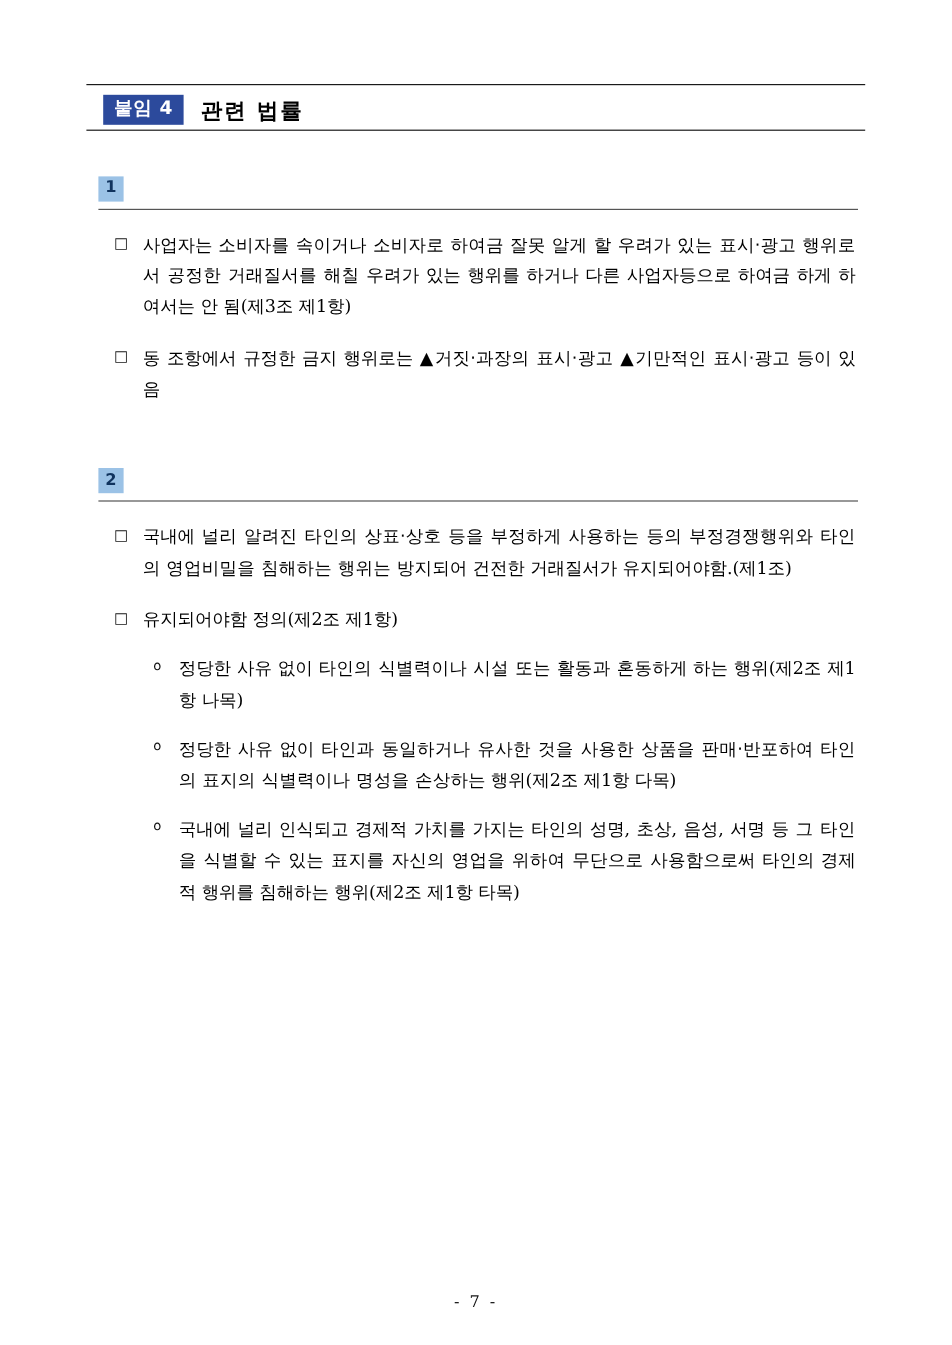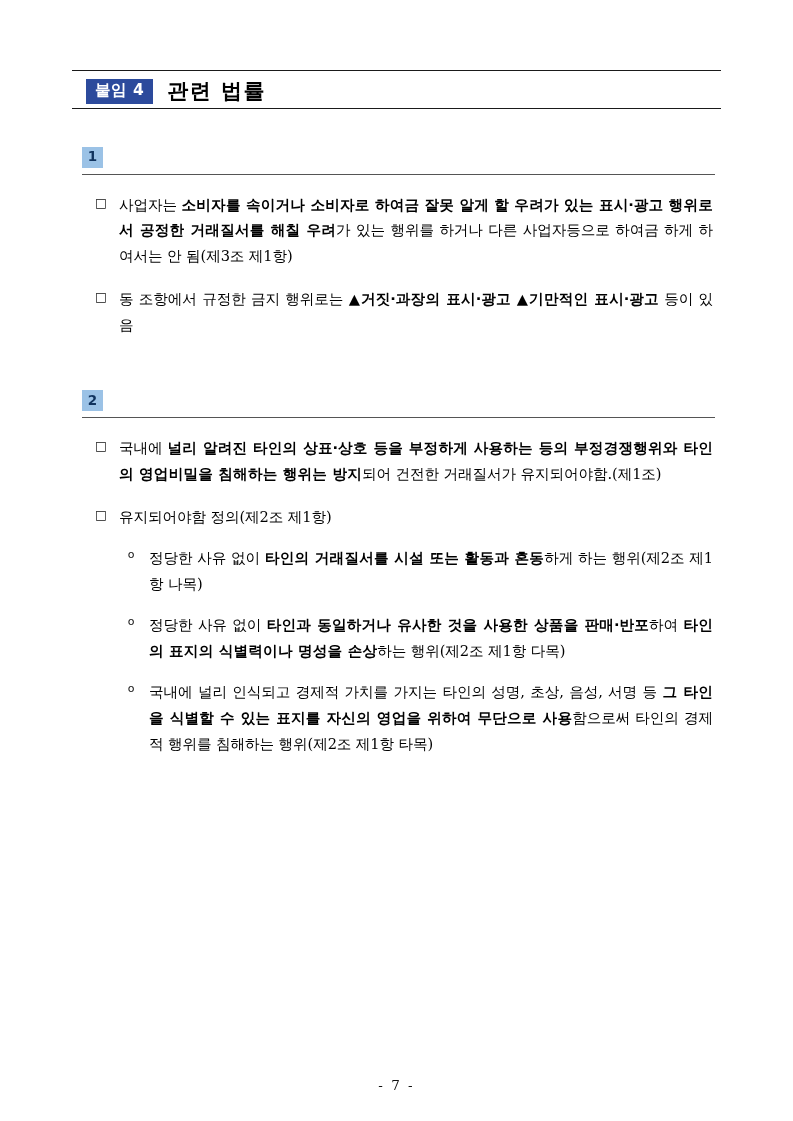--- a/index.html
+++ b/index.html
@@ -41,21 +41,21 @@
     font-weight: bold;
     font-size: 15.5px;
     letter-spacing: 0.5px;
     padding: 4px 9px 5px 9px;
     line-height: 1;
     white-space: nowrap;
   }
   .doc-title {
     font-family: "DejaVu Sans", "Liberation Sans", sans-serif;
     font-weight: bold;
-    font-size: 21px;
+    font-size: 18px;
     letter-spacing: 1.5px;
     line-height: 1;
     padding-bottom: 2px;
     white-space: nowrap;
   }
   .title-top-rule {
     border-top: 1.6px solid #1a1a1a;
     margin-bottom: 8px;
   }
 
@@ -119,21 +119,21 @@
     text-justify: inter-word;
     letter-spacing: -0.1px;
   }
   .sub {
     margin-left: 52px;
     margin-top: 15px;
   }
   .sub .mark {
     font-size: 11px;
   }
-  .b { font-family: "DejaVu Sans", "Liberation Sans", sans-serif; font-weight: bold; letter-spacing: 0.2px; margin-top: 41px; }
+  .b { font-family: "DejaVu Sans", "Liberation Sans", sans-serif; font-weight: normal; letter-spacing: 0.2px; margin-top: 41px; }
 
   
   .page-num {
     position: absolute;
     left: 0;
     right: 0;
     bottom: 28px;
     text-align: center;
     font-size: 13.5px;
     letter-spacing: 2px;
@@ -178,21 +178,21 @@
       <span class="body"><span>국내에 </span><span class="b">널리 알려진 타인의 상표‧상호 등을 부정하게 사용하는 등의 부정경쟁행위와 타인의 영업비밀을 침해하는 행위는 방지</span><span>되어 건전한 거래질서가 유지되어야함.(제1조)</span></span>
     </div>
 
     <div class="bullet">
       <span class="mark">□</span>
       <span class="body"><span>유지되어야함 정의(제2조 제1항)</span></span>
     </div>
 
     <div class="bullet sub">
       <span class="mark">o</span>
-      <span class="body"><span>정당한 사유 없이 </span><span class="b">타인의 거래질서를 시설 또는 활동과 혼동</span><span>하게 하는 행위(제2조 제1항 나목)</span></span>
+      <span class="body"><span>정당한 사유 없이 </span><span class="b">타인의 식별력이나 시설 또는 활동과 혼동</span><span>하게 하는 행위(제2조 제1항 나목)</span></span>
     </div>
 
     <div class="bullet sub">
       <span class="mark">o</span>
       <span class="body"><span>정당한 사유 없이 </span><span class="b">타인과 동일하거나 유사한 것을 사용한 상품을 판매‧반포</span><span>하여 </span><span class="b">타인의 표지의 식별력이나 명성을 손상</span><span>하는 행위(제2조 제1항 다목)</span></span>
     </div>
 
     <div class="bullet sub">
       <span class="mark">o</span>
       <span class="body"><span>국내에 널리 인식되고 경제적 가치를 가지는 타인의 성명, 초상, 음성, 서명 등 </span><span class="b">그 타인을 식별할 수 있는 표지를 자신의 영업을 위하여 무단으로 사용</span><span>함으로써 타인의 경제적 행위를 침해하는 행위(제2조 제1항 타목)</span></span>

